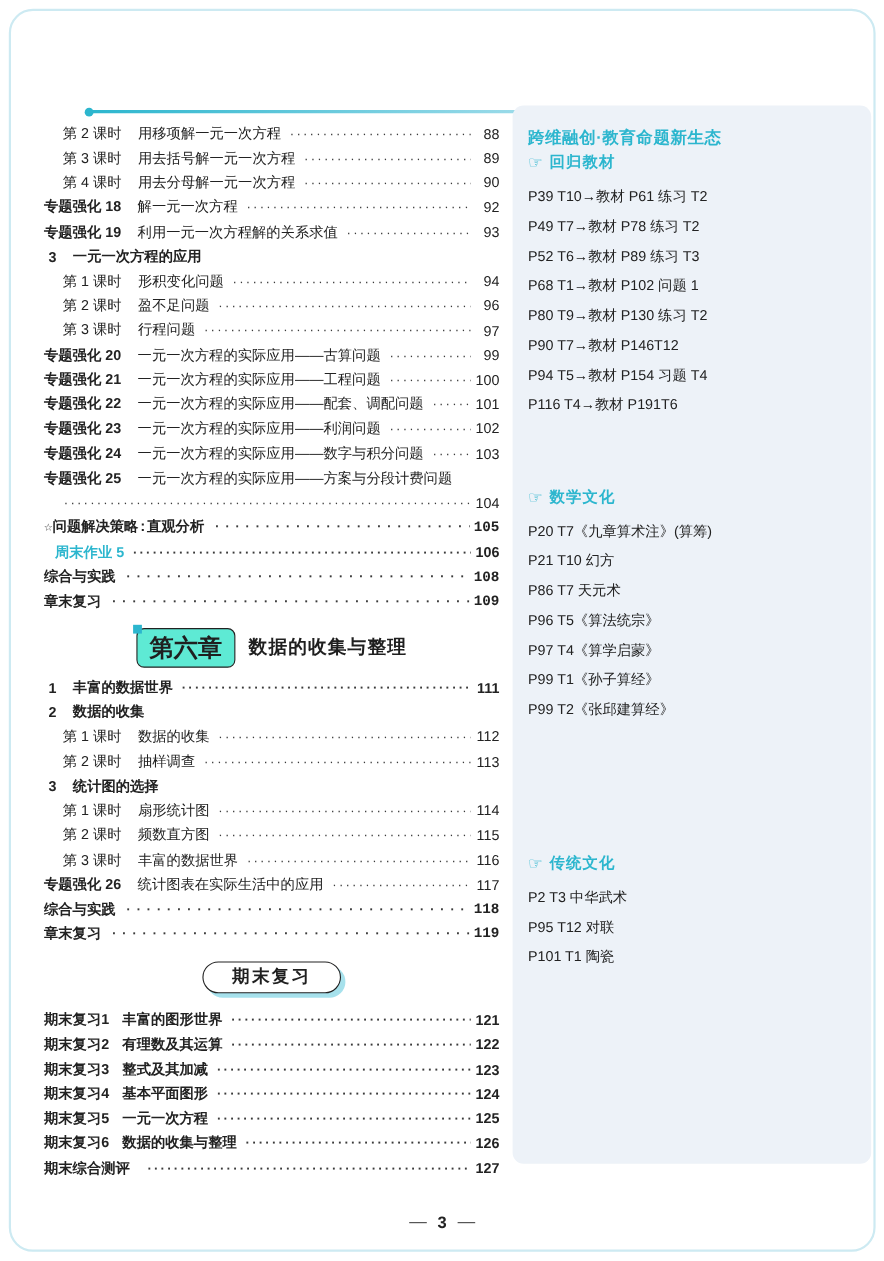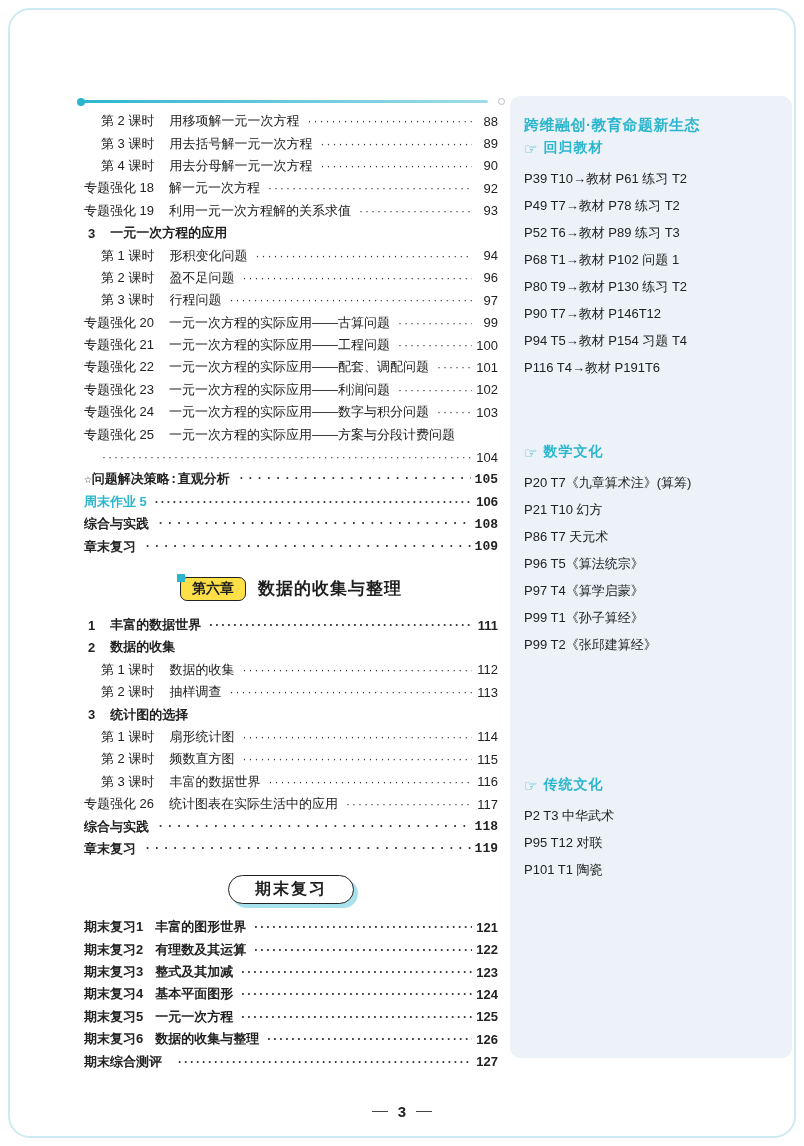--- a/index.html
+++ b/index.html
@@ -11,47 +11,47 @@
   *{margin:0;padding:0;box-sizing:border-box;}
   body{background:#fff;font-family:"Liberation Sans","DejaVu Sans",sans-serif;color:var(--text);}
   .page{position:relative;width:804px;height:1146px;background:#fff;overflow:hidden;}
   .frame{position:absolute;inset:8px;border:2px solid var(--frame);border-radius:22px;pointer-events:none;}
 
   .top-rule{position:absolute;left:80px;top:100px;width:408px;height:3px;border-radius:2px;
     background:linear-gradient(to right,var(--accent),#9fdcea);}
   .top-rule .dot{position:absolute;left:-3px;top:-2.5px;width:8px;height:8px;border-radius:50%;background:var(--accent);display:block;}
   .top-rule .ring{position:absolute;right:-17px;top:-2px;width:7px;height:7px;border:1.5px solid #b9bec4;border-radius:50%;background:#fff;display:block;}
 
-  .content{position:absolute;left:0;top:96px;right:0;display:flex;padding:0 12px 0 84px;}
+  .content{position:absolute;left:0;top:96px;right:0;display:flex;padding:0 12px 0 40px;}
 
   
   .toc{width:414px;padding-top:14px;}
   .toc-row{display:flex;align-items:center;height:22.4px;font-size:13px;color:#222;white-space:nowrap;}
   .t-label{flex-shrink:0;margin-right:15px;}
   .t-title{flex-shrink:0;margin-right:4px;}
   .leader{flex:1;overflow:hidden;white-space:nowrap;letter-spacing:2px;color:#3a3a3a;margin:0 4px;font-size:12px;}
   .t-page{flex-shrink:0;min-width:22px;text-align:right;color:#222;}
 
   .row-lesson{padding-left:17px;}
-  .row-special .t-label{font-weight:400;}
+  .row-special .t-label{font-weight:700;}
   .row-section{padding-left:4px;font-weight:700;}
   .row-numbered{padding-left:4px;font-weight:700;}
   .row-boldplain{font-weight:700;font-family:Liberation Mono, monospace;}
   .row-weekend{font-weight:700;}
-  .row-weekend .t-title{color:var(--accent);}
+  .row-weekend .t-title{color:var(--accent);margin-left:10px;}
   .row-final{font-weight:700;}
   .row-final .t-label{margin-right:12px;}
   .row-cont{padding-left:14px;}
 
   .chapter-heading{margin:16px 0 10px;height:30px;display:flex;justify-content:center;align-items:center;gap:12px;}
-  .ch-badge{position:relative;border:1.6px solid #222;border-radius:7px;padding:2px 11px;font-weight:700;font-size:14px;background:#fde047;}
+  .ch-badge{position:relative;border:1.6px solid #222;border-radius:7px;padding:2px 11px;font-weight:700;font-size:22px;background:#5eead4;}
   .ch-sq{position:absolute;left:-4px;top:-4px;width:8px;height:8px;background:var(--accent);display:block;}
   .ch-title{font-weight:700;font-size:17px;letter-spacing:1px;}
 
-  .final-heading{margin:14px 0 12px;height:30px;display:flex;justify-content:center;align-items:center;font-family:Liberation Mono, monospace;}
+  .final-heading{margin:14px 0 12px;height:30px;display:flex;justify-content:center;align-items:flex-start;font-family:Liberation Mono, monospace;}
   .final-box{display:inline-block;border:1.6px solid #222;border-radius:16px;padding:3px 26px;
     font-weight:700;font-size:16px;letter-spacing:2px;background:#fff;box-shadow:4px 4px 0 rgba(92,201,221,.55);}
 
   
   .sidebar{flex:1;margin-left:12px;background:var(--panel);border-radius:10px;padding:20px 14px;height:962px;}
   .sidebar-title{font-size:15px;font-weight:700;color:var(--accent);letter-spacing:.5px;margin-bottom:4px;white-space:nowrap;}
   .sb-section{}
   .sb-section-1{margin-top:62px;}
   .sb-section-2{margin-top:118px;}
   .sb-head{display:flex;align-items:center;gap:6px;margin-bottom:8px;}

